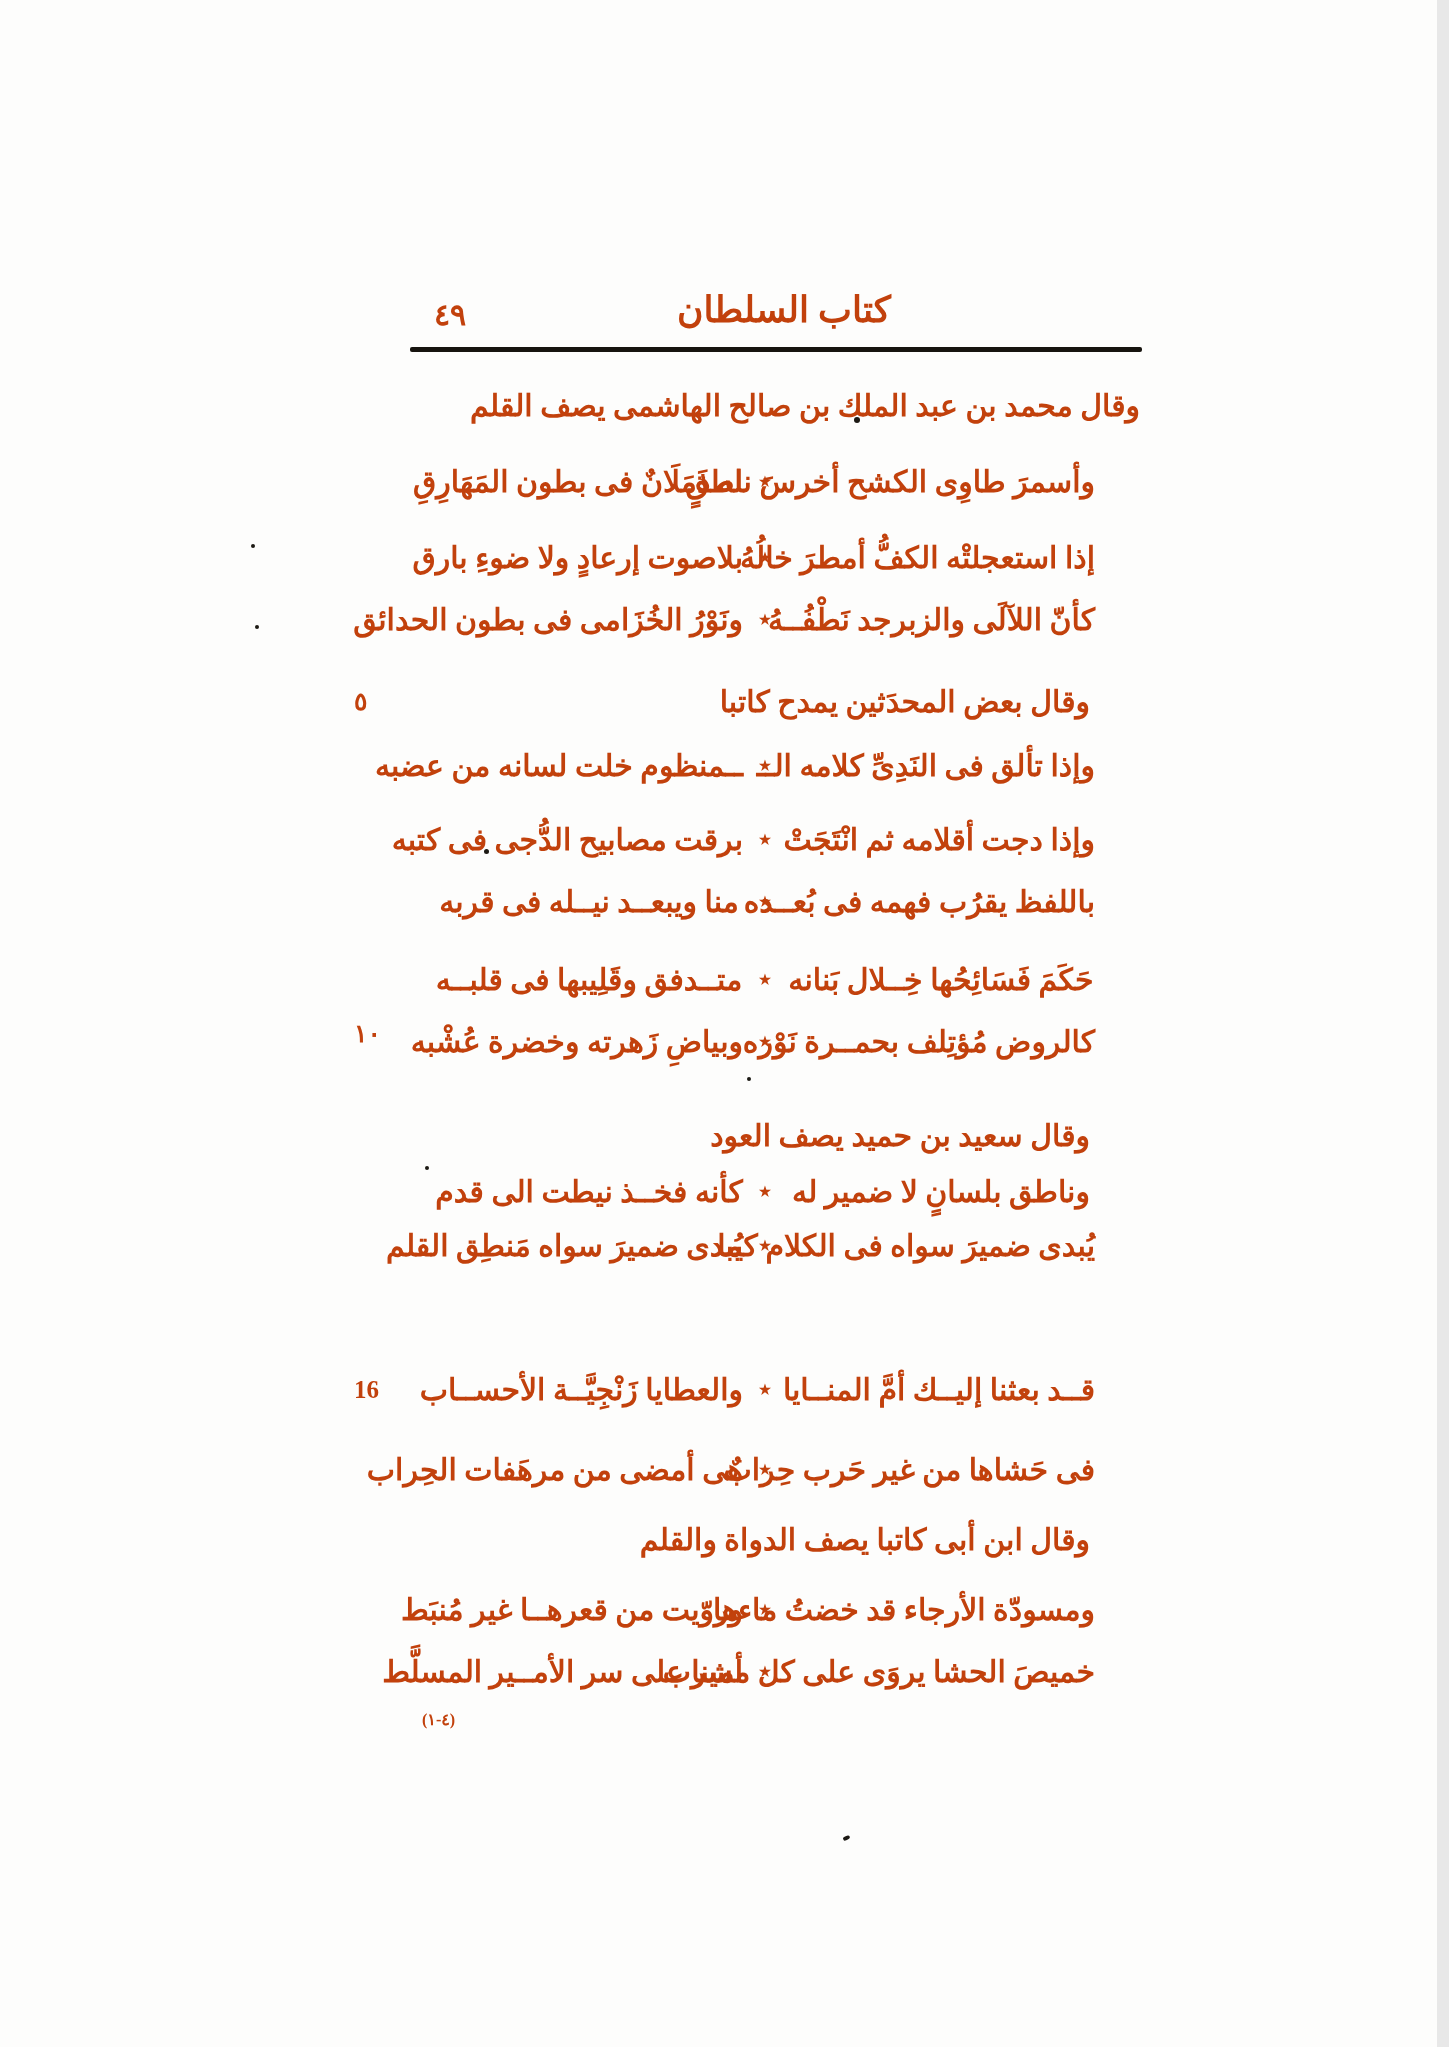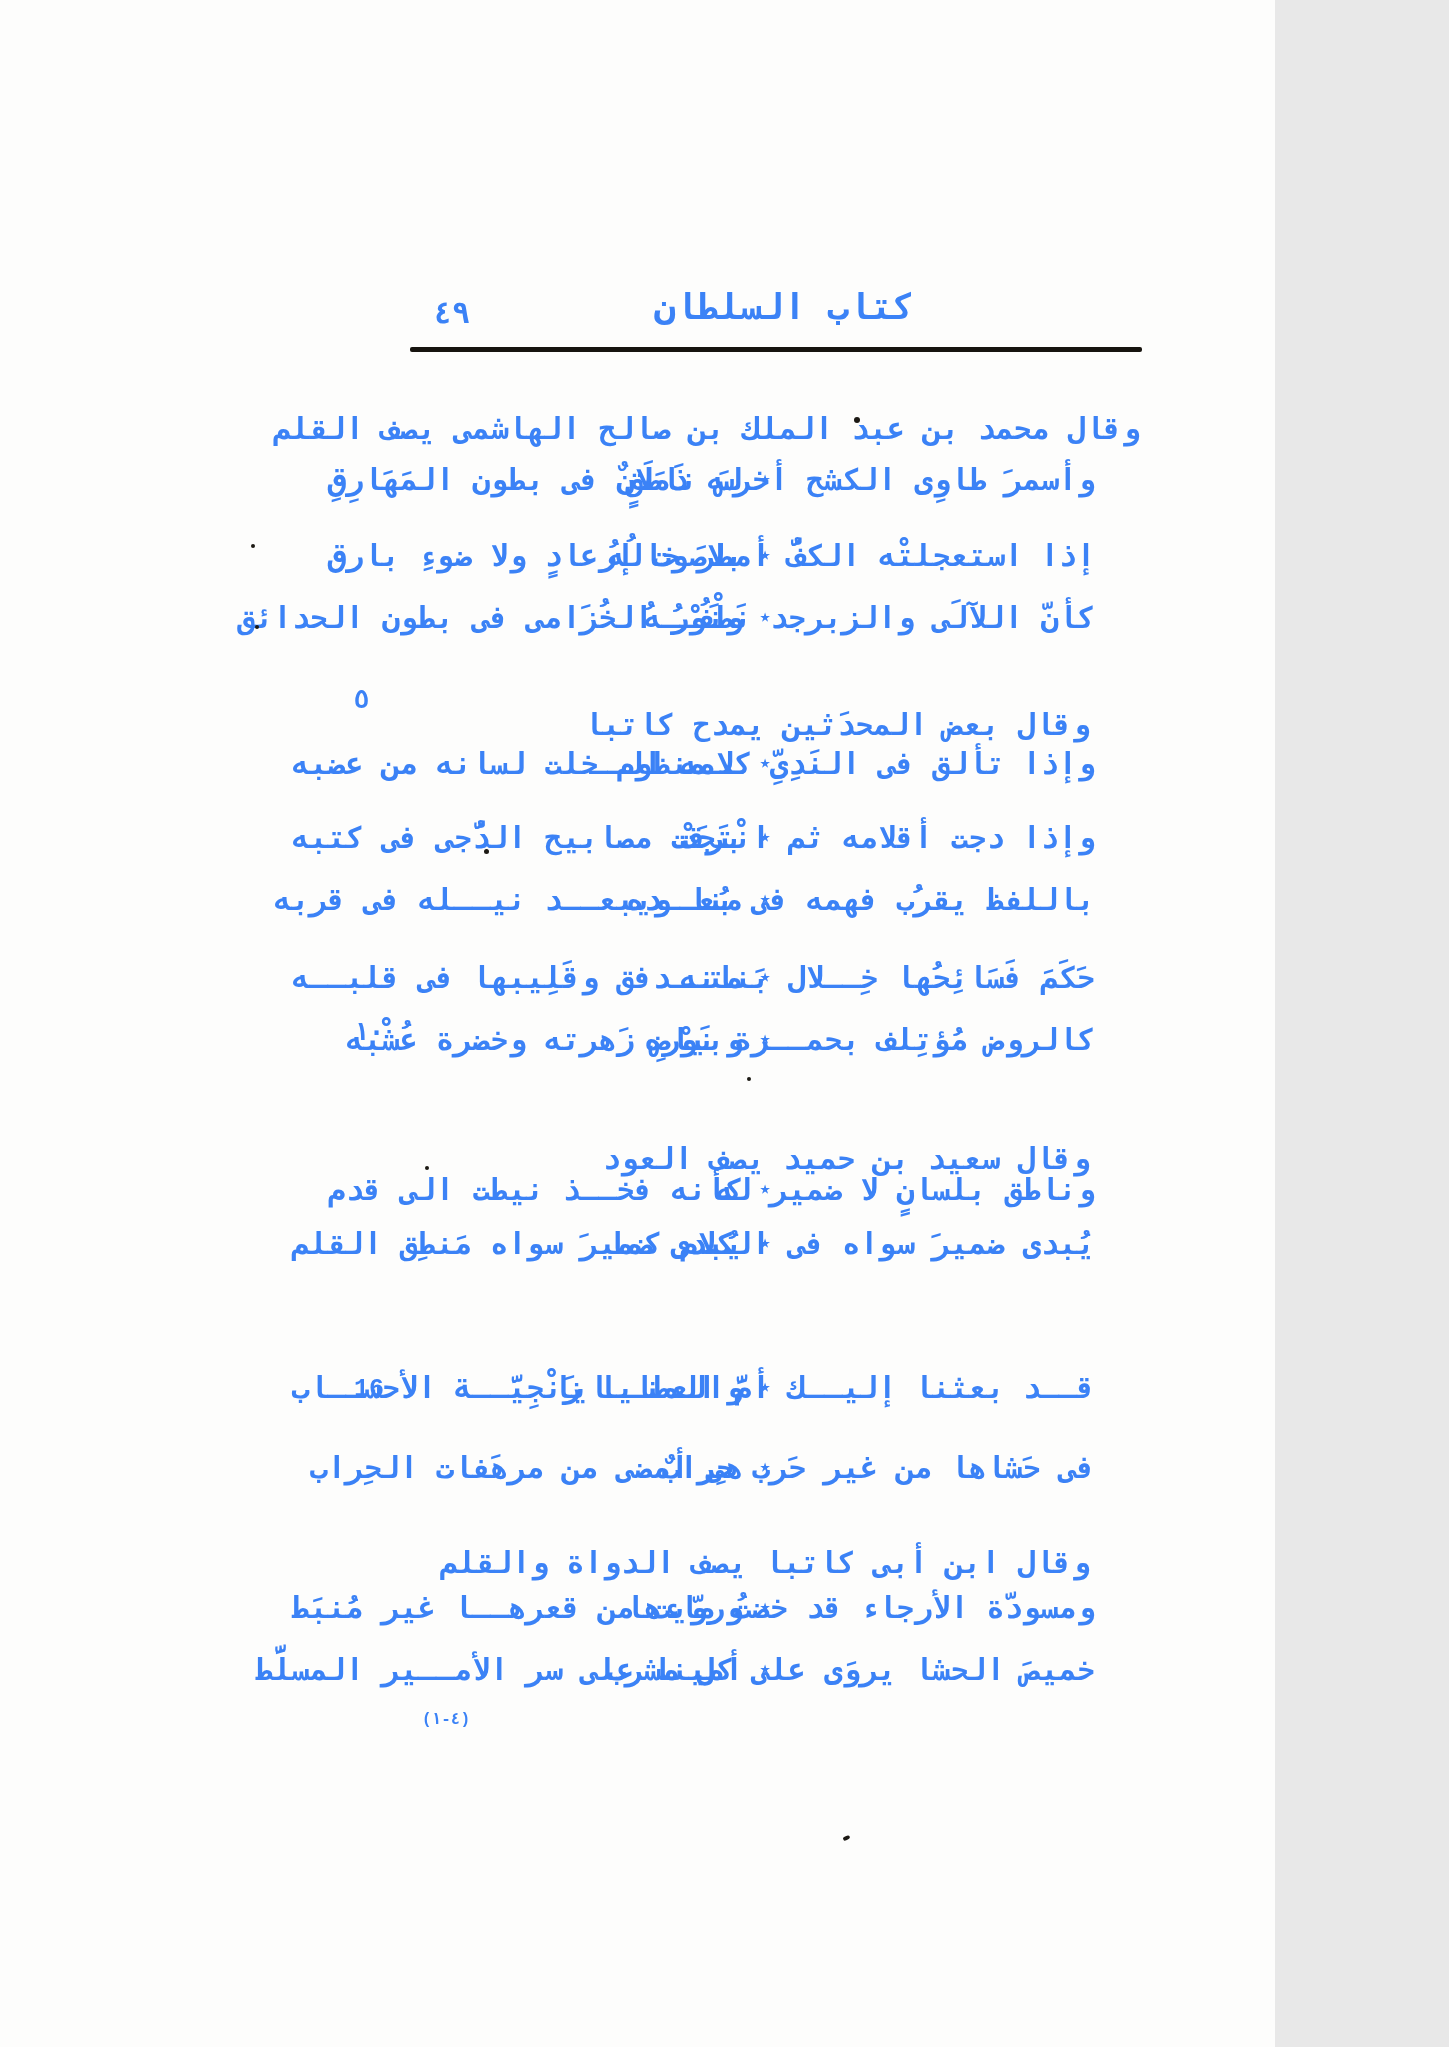--- a/index.html
+++ b/index.html
@@ -1,41 +1,41 @@
 <!DOCTYPE html>
 <html lang="ar"><head>
 <meta charset="utf-8">
 <style>
   html,body{margin:0;padding:0;background:#e8e8e8;}
   .page{
     position:relative;
-    width:1275px;height:2047px;
+    width:1437px;height:2047px;
     background:#fdfdfc;
-    font-family:Liberation Mono, monospace;
-    color:#3b82f6;
+    font-family:Liberation Serif, serif;
+    color:#c2410c;
     font-weight:700;
     direction:rtl;
     overflow:hidden;
   }
   .content{position:absolute;left:330px;top:0;width:810px;height:2047px;}
   .hdr-title{
     position:absolute;top:288px;left:88px;width:732px;
     text-align:center;font-size:36px;line-height:44px;white-space:nowrap;
     letter-spacing:1px;
   }
   .hdr-num{
     position:absolute;top:296px;left:104px;
     font-size:30px;line-height:38px;
   }
   .rule{
     position:absolute;top:347px;left:80px;width:732px;height:5px;
     background:#17140f;border-radius:2px;
   }
   .line{position:absolute;font-size:30px;line-height:48px;white-space:nowrap;}
-  .prose{text-align:right;margin-top:25px;}
+  .prose{text-align:right;}
   .verse{left:105px;width:660px;display:flex;align-items:baseline;}
   .hemi{flex:1 1 0;text-align:center;min-width:0;}
   .star{flex:0 0 44px;text-align:center;font-size:21px;position:relative;top:-4px;}
   .margin-num{
     position:absolute;left:24px;font-size:25px;line-height:40px;
     direction:ltr;
   }
   .footer-mark{
     position:absolute;left:92px;top:1702px;
     font-size:16px;line-height:36px;

